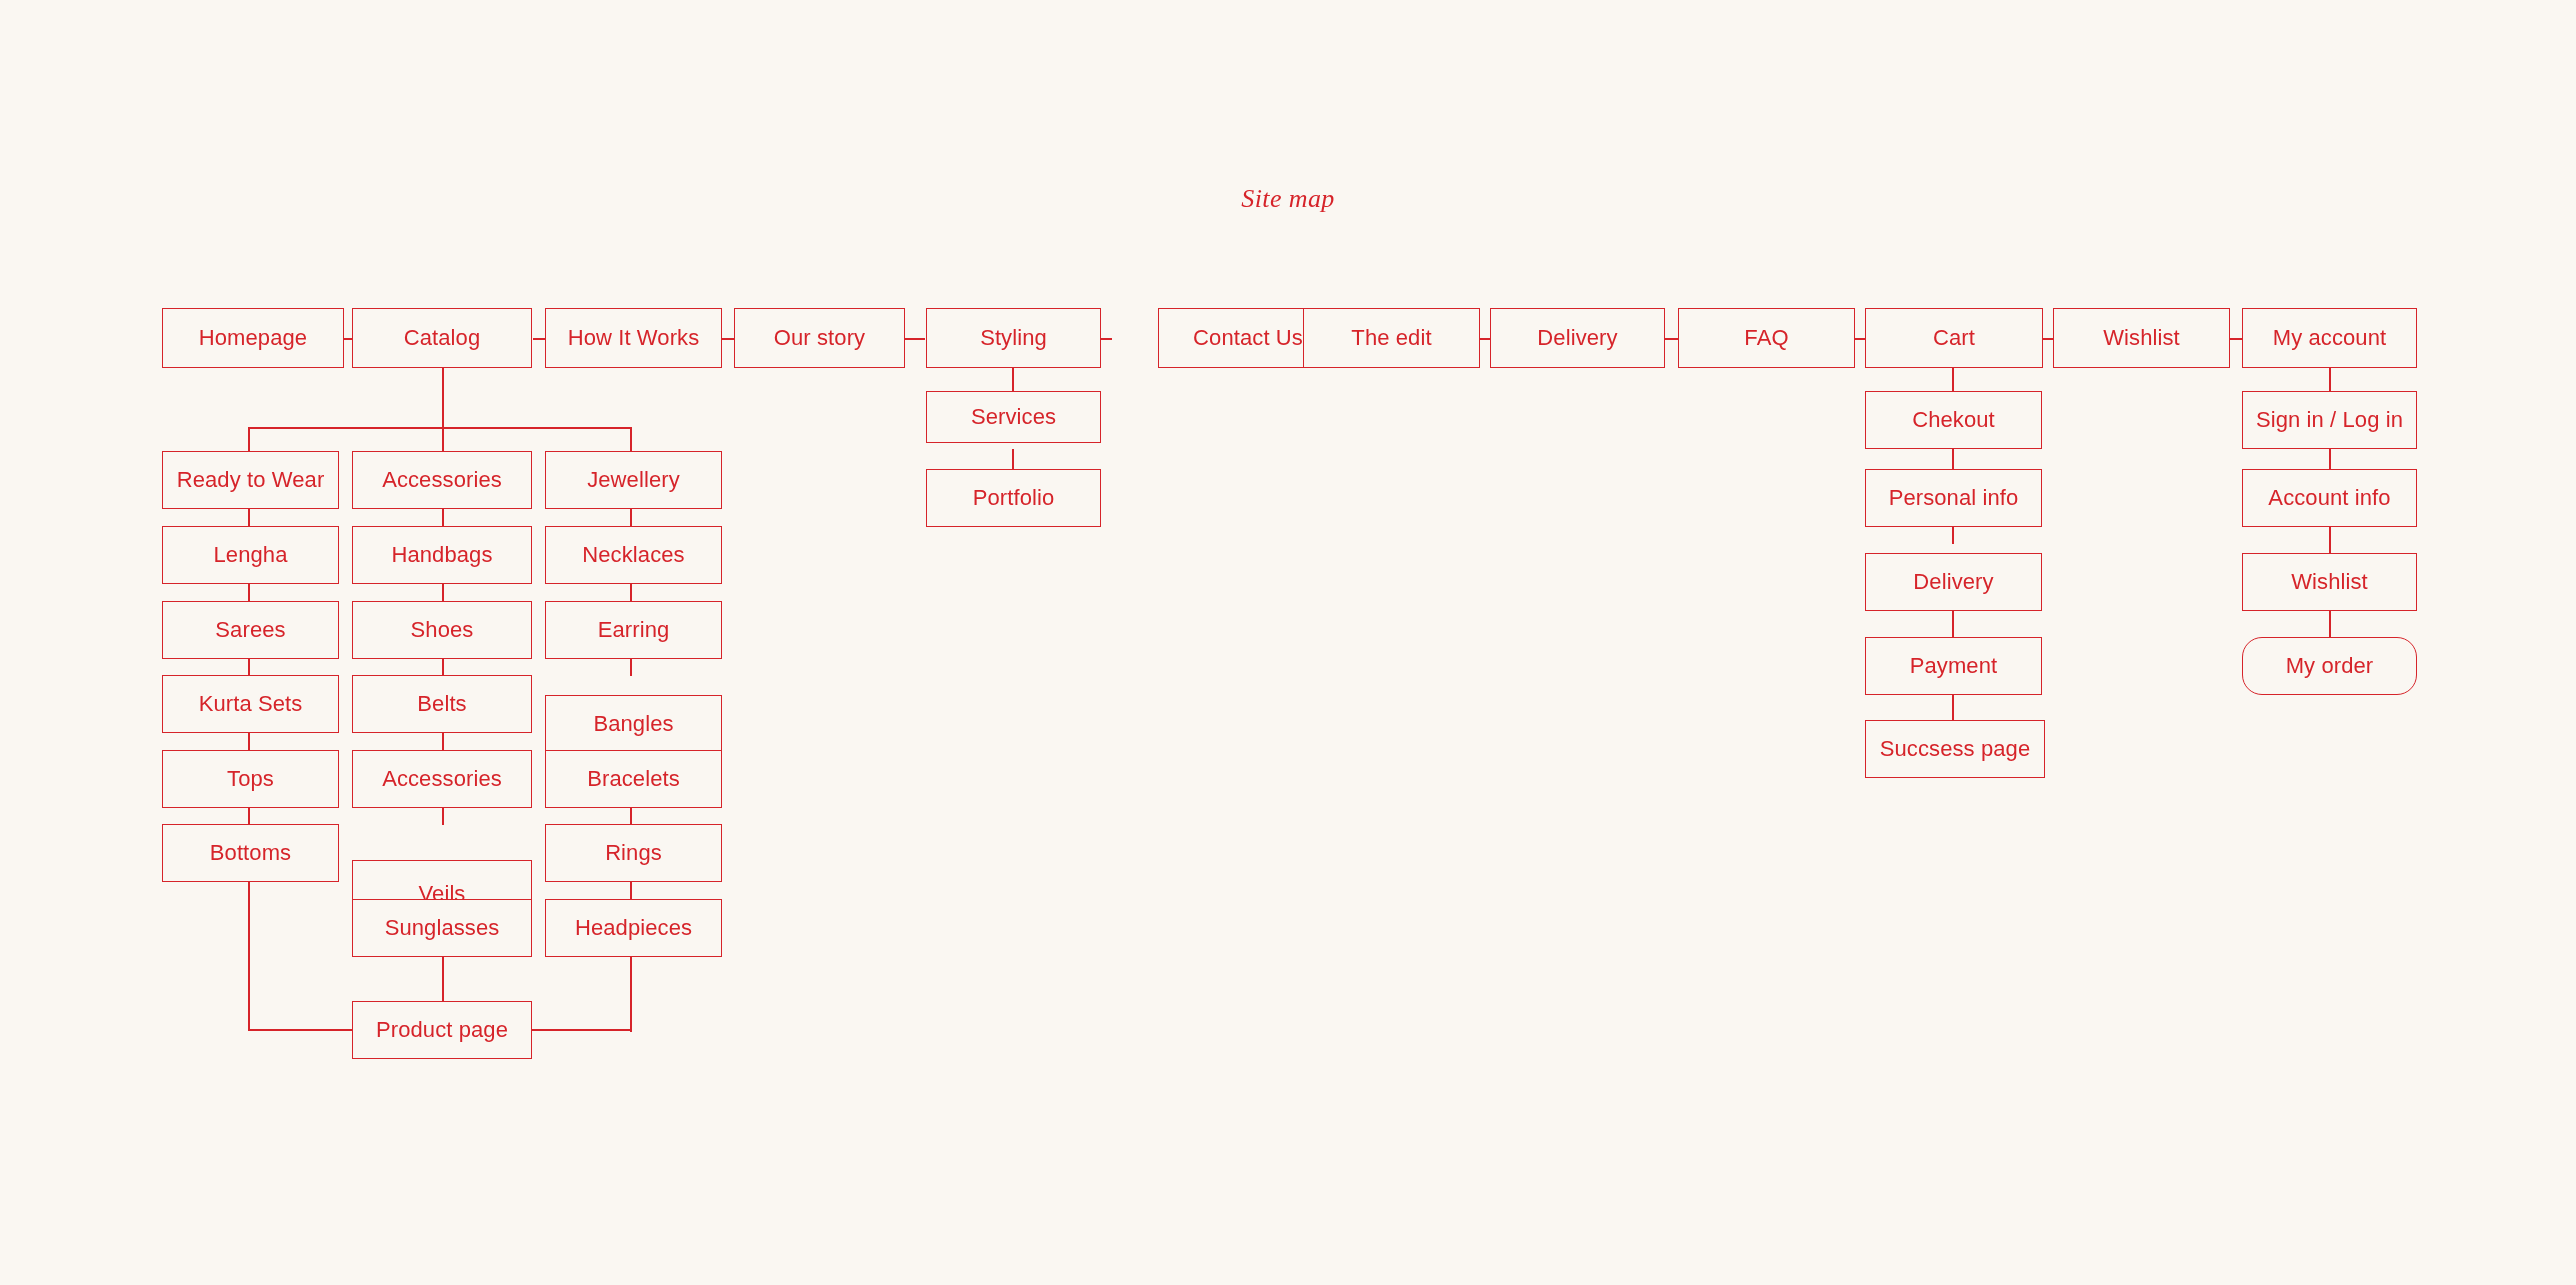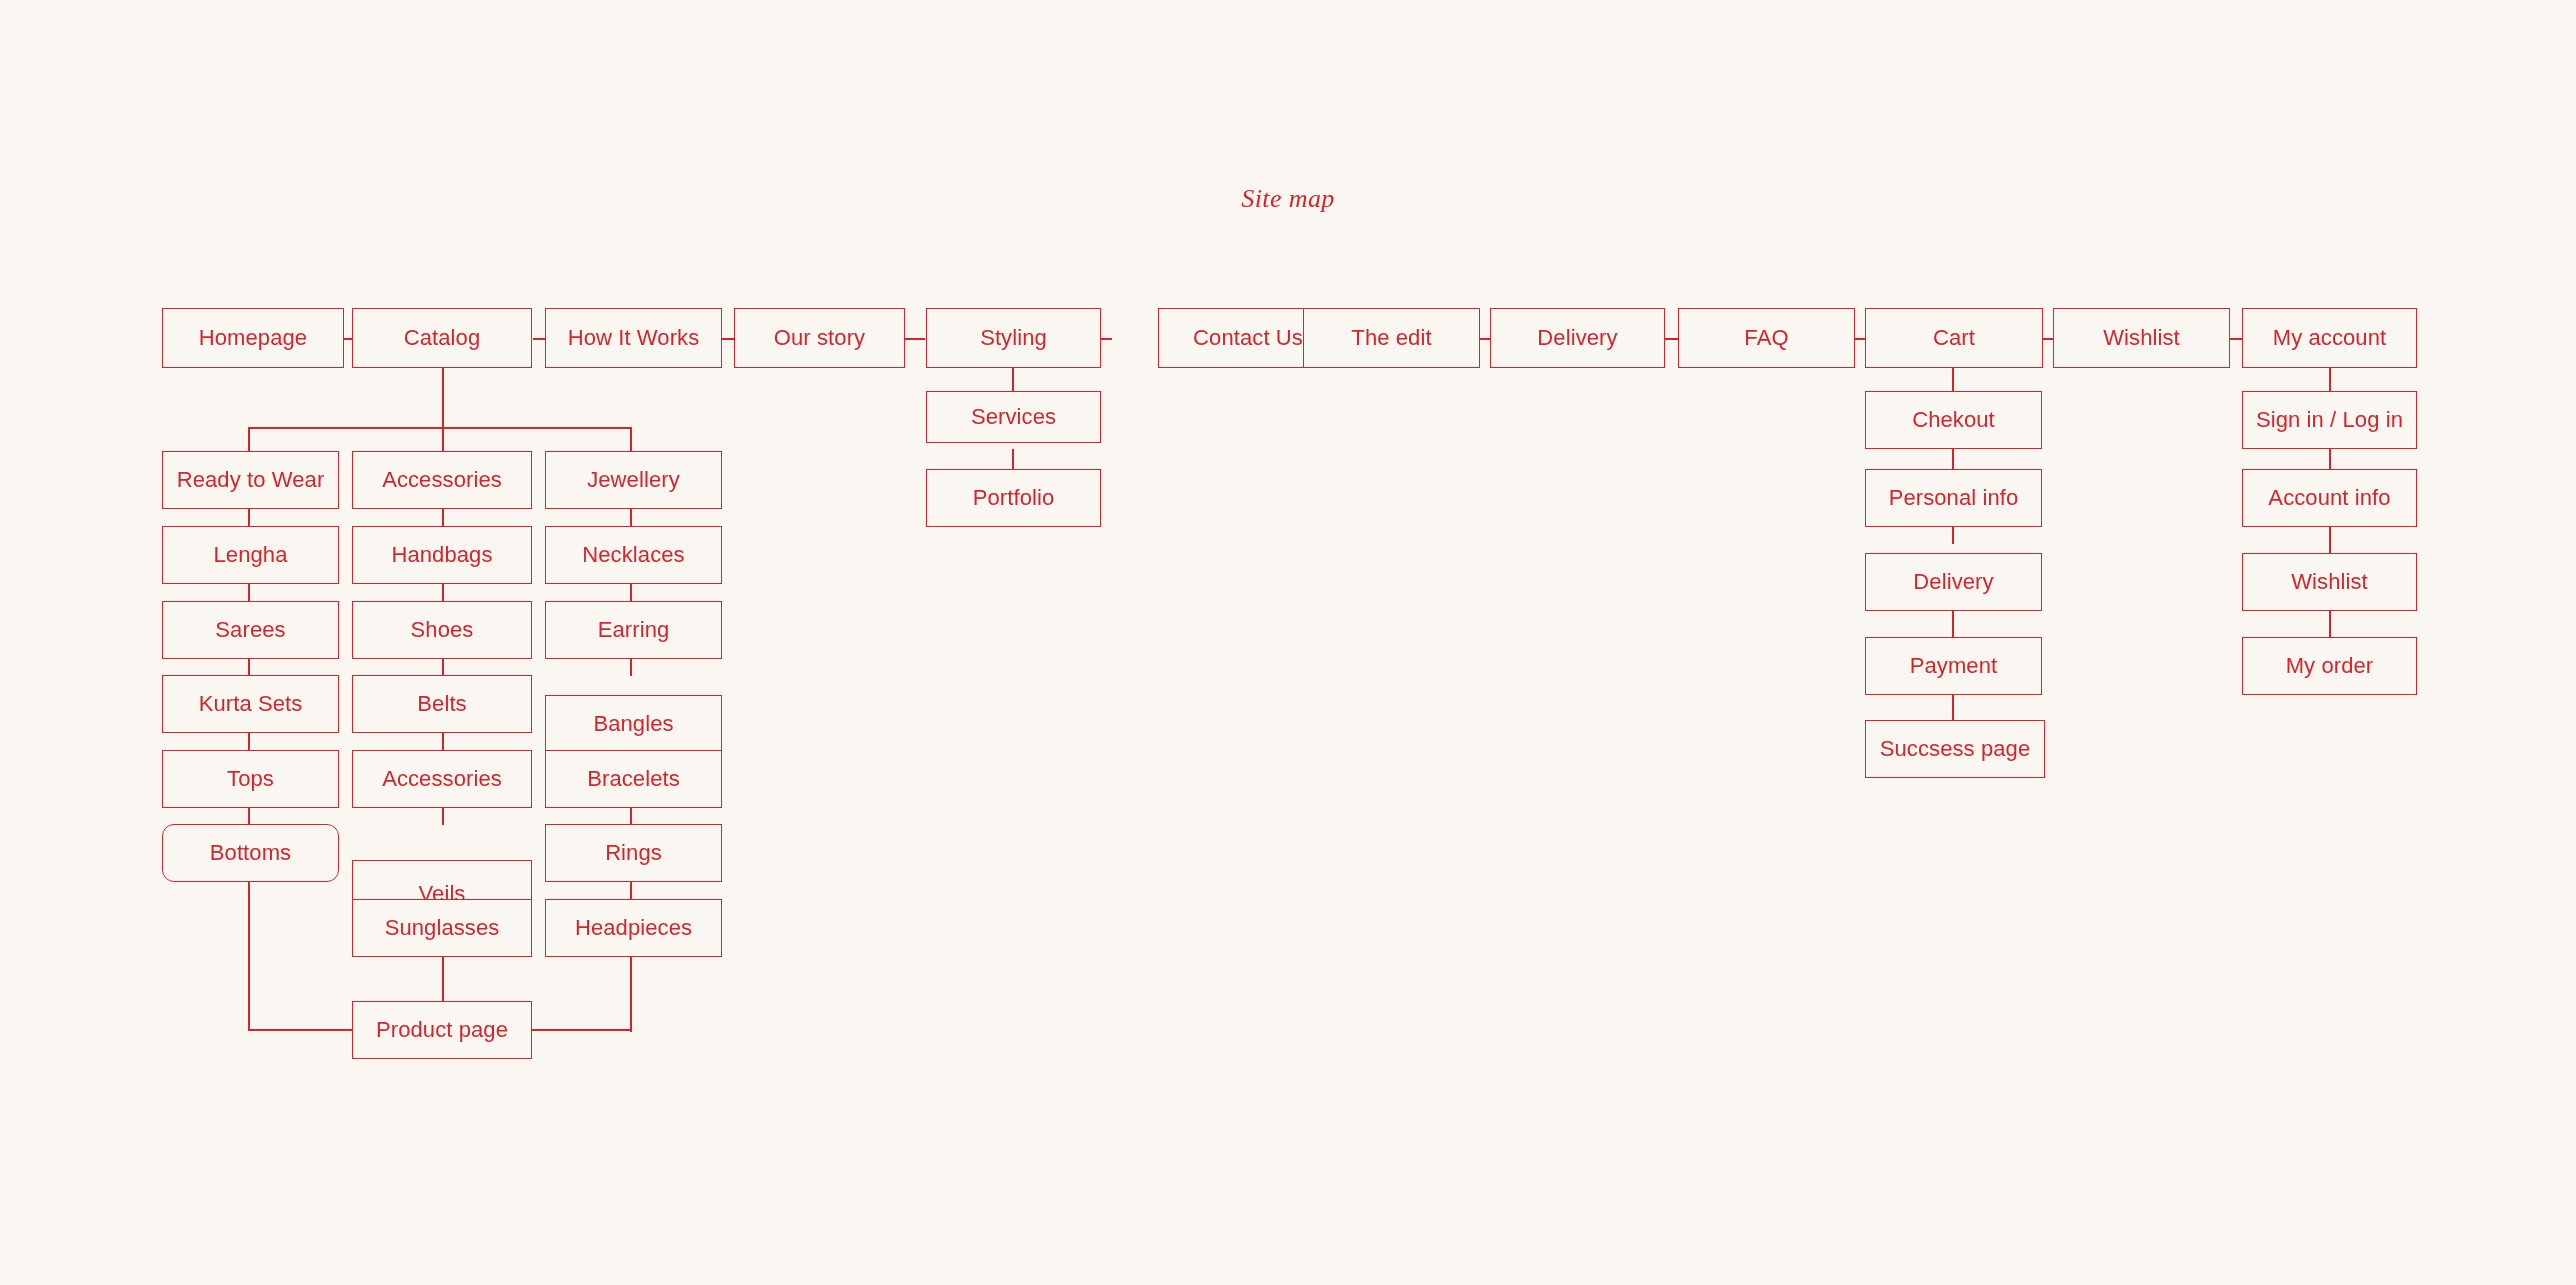--- a/index.html
+++ b/index.html
@@ -93,21 +93,21 @@
 
   <div class="ln v" style="left:248px; top:427px; height:37px;"></div>
   <div class="ln v" style="left:442px; top:427px; height:37px;"></div>
   <div class="ln v" style="left:630px; top:427px; height:37px;"></div>
 
   <div class="node" style="left:162px; top:451px; width:177px; height:58px;">Ready to Wear</div>
   <div class="node" style="left:162px; top:526px; width:177px; height:58px;">Lengha</div>
   <div class="node" style="left:162px; top:601px; width:177px; height:58px;">Sarees</div>
   <div class="node" style="left:162px; top:675px; width:177px; height:58px;">Kurta Sets</div>
   <div class="node" style="left:162px; top:750px; width:177px; height:58px;">Tops</div>
-  <div class="node" style="left:162px; top:824px; width:177px; height:58px;border-radius:12px;">Bottoms</div>
+  <div class="node" style="left:162px; top:824px; width:177px; height:58px;">Bottoms</div>
   <div class="ln v" style="left:248px; top:509px; height:17.5px;"></div>
   <div class="ln v" style="left:248px; top:584px; height:16.6px;"></div>
   <div class="ln v" style="left:248px; top:659px; height:16.6px;"></div>
   <div class="ln v" style="left:248px; top:733px; height:16.6px;"></div>
   <div class="ln v" style="left:248px; top:808px; height:16.6px;"></div>
 
   <div class="ln v" style="left:248px; top:882px; height:149px;"></div>
   <div class="ln h" style="left:248px; top:1029px; width:106px;"></div>
 
   <div class="node" style="left:352px; top:451px; width:180px; height:58px;">Accessories</div>
@@ -161,16 +161,16 @@
   <div class="ln v" style="left:1952px; top:695px; height:33px;"></div>
   <div class="node" style="left:1865px; top:720px; width:180px; height:58px;">Succsess page</div>
 
   <div class="ln v" style="left:2329px; top:368px; height:32px;"></div>
   <div class="node" style="left:2242px; top:391px; width:175px; height:58px;">Sign in / Log in</div>
   <div class="ln v" style="left:2329px; top:449px; height:21px;"></div>
   <div class="node" style="left:2242px; top:469px; width:175px; height:58px;">Account info</div>
   <div class="ln v" style="left:2329px; top:527px; height:26px;"></div>
   <div class="node" style="left:2242px; top:553px; width:175px; height:58px;">Wishlist</div>
   <div class="ln v" style="left:2329px; top:611px; height:26px;"></div>
-  <div class="node" style="left:2242px; top:637px; width:175px; height:58px;">My order</div>
+  <div class="node" style="left:2242px; top:637px; width:175px; height:58px;border-radius:20px;">My order</div>
 
 </div>
 
 
 </body></html>

